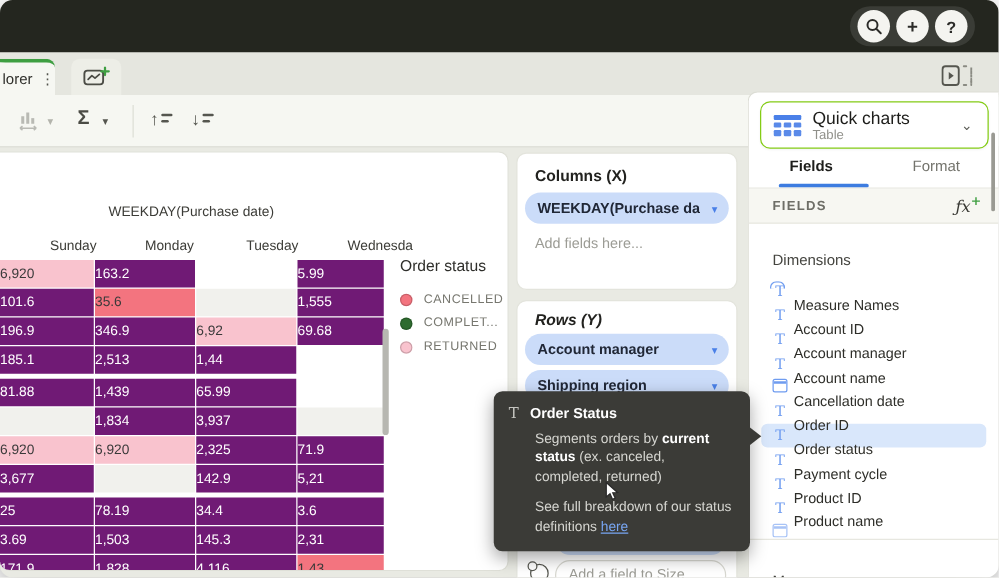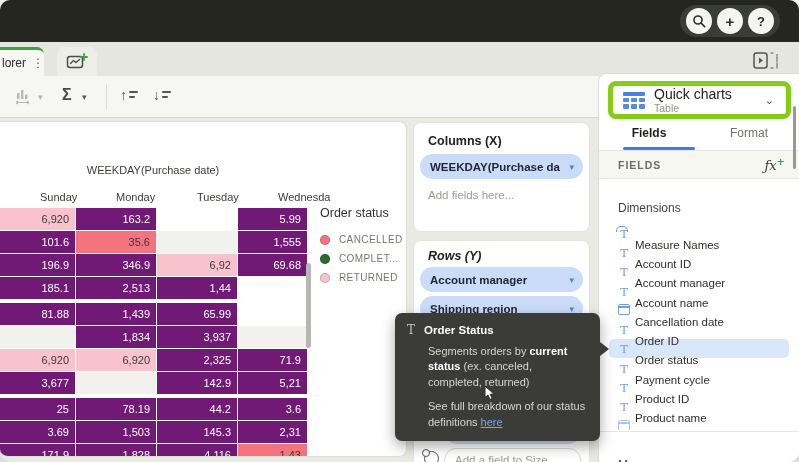--- a/index.html
+++ b/index.html
@@ -26,21 +26,21 @@
   .sort-ico{display:flex;align-items:flex-start;gap:2px;cursor:pointer;}
   .sort-ico .arr{font-size:14px;color:#55564f;line-height:14px;}
   .sort-ico .bars{display:flex;flex-direction:column;gap:3px;margin-top:3px;}
   .sort-ico .bars i{display:block;height:2px;background:#55564f;border-radius:1px;}
   
   .chart-card{left:0;top:121px;width:407px;height:336px;background:#fff;border:1px solid #dfe0d8;border-left:none;border-radius:0 8px 8px 8px;box-sizing:border-box;overflow:hidden;}
   .hm-title{left:0;top:42px;width:306px;text-align:center;font-size:11px;color:#3c3c37;}
   .hm-headers{left:0;top:68px;width:306px;display:grid;grid-template-columns:75px 80px 80px 69px;gap:1px;}
   .hm-headers span{text-align:right;padding-right:5px;font-size:11px;color:#3c3c37;line-height:14px;padding-left:40px;}
   .hm-grid{left:0;top:86px;width:306px;display:grid;grid-template-columns:75px 80px 80px 69px;gap:1px;}
-  .cell{height:22px;line-height:22px;font-size:11px;text-align:right;padding-right:6px;box-sizing:border-box;}
+  .cell{height:22px;line-height:22px;font-size:11px;text-align:left;padding-right:6px;box-sizing:border-box;}
   .cell.s-green{background:#701a75;color:#fff;}
   .cell.s-red{background:#f3747f;color:#3a3a3a;}
   .cell.s-pink{background:#f9c3ce;color:#3a3a3a;}
   .cell.s-gray{background:#f1f1ed;}
   .cell.s-white{background:#ffffff;}
   .row-gap{grid-column:1/-1;height:2px;background:#fff;}
   .hm-scroll{left:306px;top:141px;width:5px;height:85px;background:#b7b7b1;border-radius:3px;cursor:pointer;}
   .legend{left:320px;top:84px;width:86px;}
   .legend-title{font-size:12.5px;color:#2f2f2b;margin-bottom:10px;}
   .legend-item{display:flex;align-items:center;gap:9px;height:19px;cursor:pointer;}
@@ -59,21 +59,21 @@
   .tooltip:after{content:"";position:absolute;left:100%;top:29px;border:7px solid transparent;border-left:9px solid #3b3b37;}
   .tt-head{display:flex;gap:9px;align-items:baseline;margin-bottom:7px;}
   .tt-ticon{font-family:"DejaVu Serif",serif;font-size:12px;color:#c4c4bf;}
   .tt-title{font-size:11.5px;font-weight:bold;color:#fff;}
   .tt-body{font-size:11px;line-height:1.4;padding-left:21px;}
   .tt-body b{color:#fff;}
   .tt-p2{margin-top:9px;}
   .tt-link{color:#78a6f3;text-decoration:underline;cursor:pointer;}
   
   .panel{left:598px;top:73px;width:201px;height:389px;background:#fff;border-left:1px solid #dcddd5;border-top:1px solid #dcddd5;border-radius:8px 0 0 0;box-sizing:border-box;z-index:10;overflow:hidden;}
-  .selector{left:9px;top:7px;width:183px;height:38px;background:#fff;border:5px solid #84cc16;border-radius:8px;box-shadow:0 1px 2px rgba(0,0,0,.05);display:flex;align-items:center;cursor:pointer;box-sizing:border-box;}
+  .selector{left:9px;top:7px;width:183px;height:38px;background:#fff;border:1px solid #84cc16;border-radius:8px;box-shadow:0 1px 2px rgba(0,0,0,.05);display:flex;align-items:center;cursor:pointer;box-sizing:border-box;}
   .tbl-icon{width:22px;height:17px;margin-left:10px;display:grid;grid-template-columns:1fr 1fr 1fr;grid-template-rows:4px 1fr 1fr;gap:2px;}
   .tbl-icon i{background:#5a8ae9;border-radius:1px;display:block;}
   .tbl-icon i.hd{grid-column:1/-1;background:#4a80e8;}
   .sel-text{margin-left:9px;flex:1;}
   .sel-title{font-size:14px;color:#1d1d1a;line-height:15px;}
   .sel-sub{font-size:10.5px;color:#90908a;}
   .sel-chev{font-size:11px;color:#55564f;padding-right:12px;}
   .ptabs{left:0;top:52px;width:200px;height:24px;display:flex;}
   .ptab{width:50%;text-align:center;font-size:12px;color:#73736c;cursor:pointer;}
   .ptab.act{color:#1d1d1a;font-weight:bold;}
@@ -210,21 +210,21 @@
         <div class="cell s-pink">6,920</div>
         <div class="cell s-green">2,325</div>
         <div class="cell s-green">71.9</div>
         <div class="cell s-green">3,677</div>
         <div class="cell s-gray"></div>
         <div class="cell s-green">142.9</div>
         <div class="cell s-green">5,21</div>
         <div class="row-gap"></div>
         <div class="cell s-green">25</div>
         <div class="cell s-green">78.19</div>
-        <div class="cell s-green">44.2</div>
+        <div class="cell s-green">34.4</div>
         <div class="cell s-green">3.6</div>
         <div class="cell s-green">3.69</div>
         <div class="cell s-green">1,503</div>
         <div class="cell s-green">145.3</div>
         <div class="cell s-green">2,31</div>
         <div class="cell s-green">171.9</div>
         <div class="cell s-green">1,828</div>
         <div class="cell s-green">4,116</div>
         <div class="cell s-red">1,43</div>
       </div>

